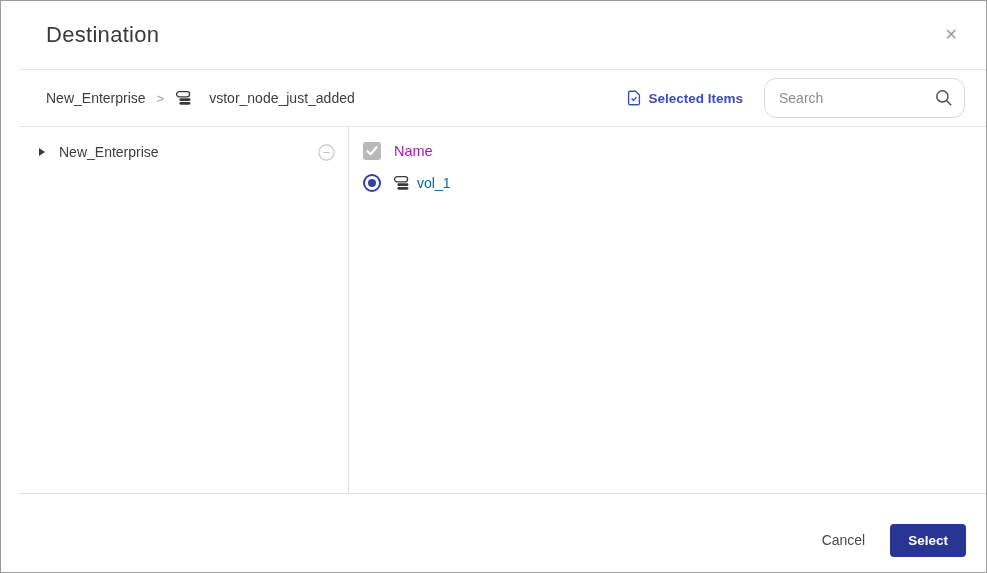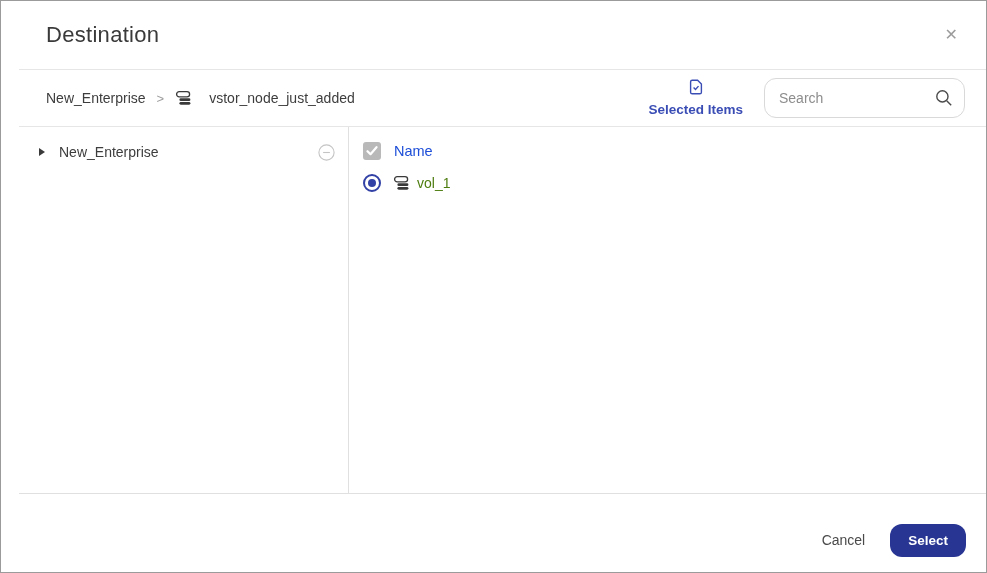--- a/index.html
+++ b/index.html
@@ -70,21 +70,20 @@
     display: flex;
     align-items: center;
     gap: 7px;
     border: none;
     background: transparent;
     color: #3a4db5;
     font-weight: bold;
     font-size: 13.5px;
     cursor: pointer;
     font-family: inherit;
-    flex-direction: column;
   }
   .search-wrap {
     position: relative;
     width: 201px;
     height: 40px;
   }
   .search-wrap input {
     width: 100%;
     height: 100%;
     border: 1px solid #d9d9d9;
@@ -156,22 +155,22 @@
     justify-content: center;
     margin-right: 12px;
     cursor: pointer;
     background: #fff;
   }
   .radio-dot {
     width: 8px; height: 8px;
     border-radius: 50%;
     background: #3241a5;
   }
-  .col-name { font-size: 14.5px; color: #1d4ed8; }
-  .row-label { font-size: 14px; color: #4d7c0f; margin-left: 6px; }
+  .col-name { font-size: 14.5px; color: #a21caf; }
+  .row-label { font-size: 14px; color: #0369a1; margin-left: 6px; }
   .row-icon { line-height: 0; }
 
   
   .dlg-footer {
     height: 93px;
     border-top: 1px solid #e0e0e0;
     display: flex;
     align-items: center;
     justify-content: flex-end;
     padding-right: 20px;
@@ -185,21 +184,21 @@
     cursor: pointer;
     font-family: inherit;
   }
   .btn-select {
     border: none;
     background: #283593;
     color: #ffffff;
     font-weight: bold;
     font-size: 13.5px;
     padding: 9px 18px;
-    border-radius: 12px;
+    border-radius: 4px;
     cursor: pointer;
     font-family: inherit;
   }
 </style>
 </head>
 <body>
 
 <div class="dialog">
 
   <div class="dlg-header">

